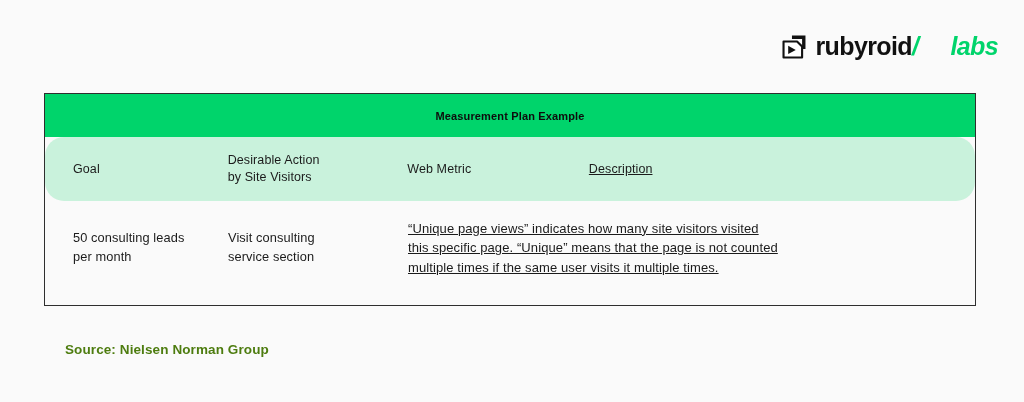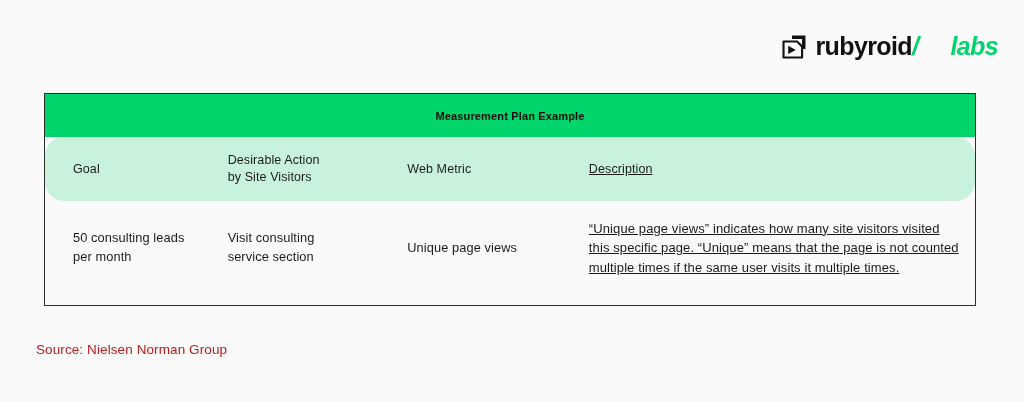--- a/index.html
+++ b/index.html
@@ -118,25 +118,25 @@
     letter-spacing: 0.1px;
   }
   .td-description {
     font-size: 13px;
     line-height: 1.5;
   }
 
   
   .source {
     position: absolute;
-    left: 36px;
+    left: 65px;
     top: 342px;
     font-size: 13.5px;
-    font-weight: 400;
-    color: #b91c1c;
+    font-weight: 700;
+    color: #4d7c0f;
     letter-spacing: 0.1px;
   }
 </style>
 </head>
 <body>
 
 <div class="page">
 
   <div class="brand">
     <svg class="brand-mark" viewBox="0 0 64 64">
@@ -163,21 +163,20 @@
 
     <div class="table-body-row">
       <div class="col col-goal td">
         <div>50 consulting leads</div>
         <div>per month</div>
       </div>
       <div class="col col-action td">
         <div>Visit consulting</div>
         <div>service section</div>
       </div>
-      <div class="col col-metric td">Unique page views</div>
       <div class="col col-description td td-description">“Unique page views” indicates how many site visitors visited this specific page. “Unique” means that the page is not counted multiple times if the same user visits it multiple times.</div>
     </div>
 
   </div>
 
   <div class="source">Source: Nielsen Norman Group</div>
 
 </div>
 
 </body></html>

